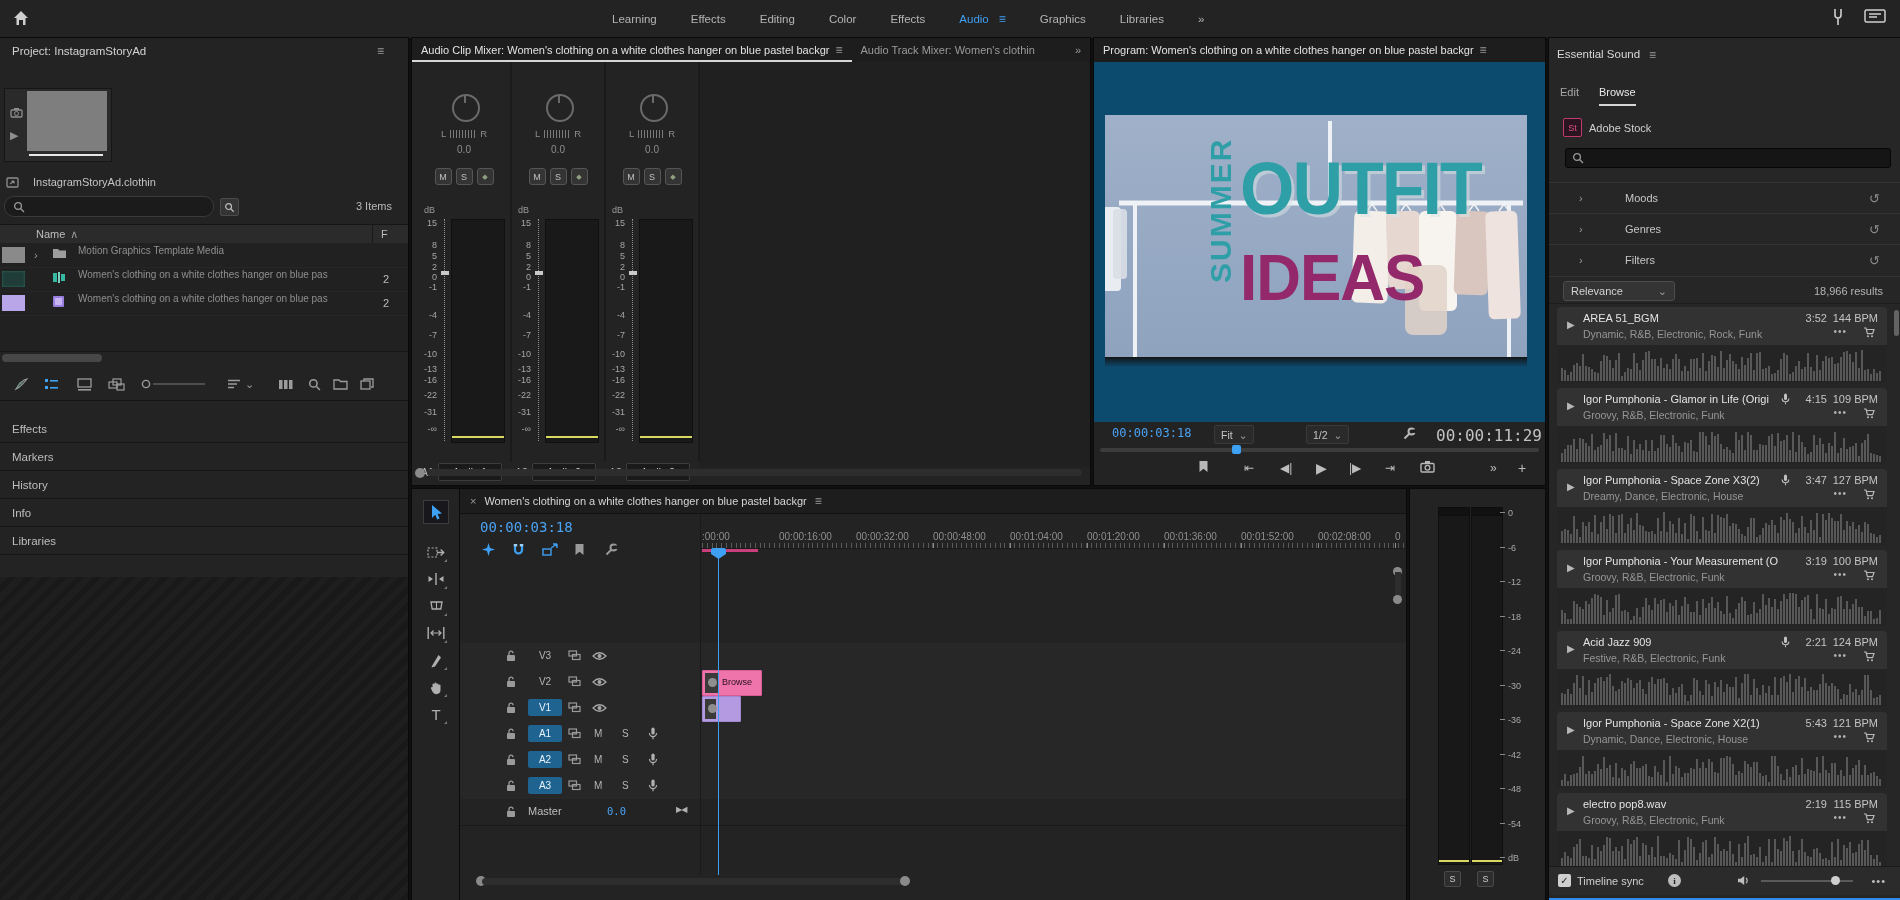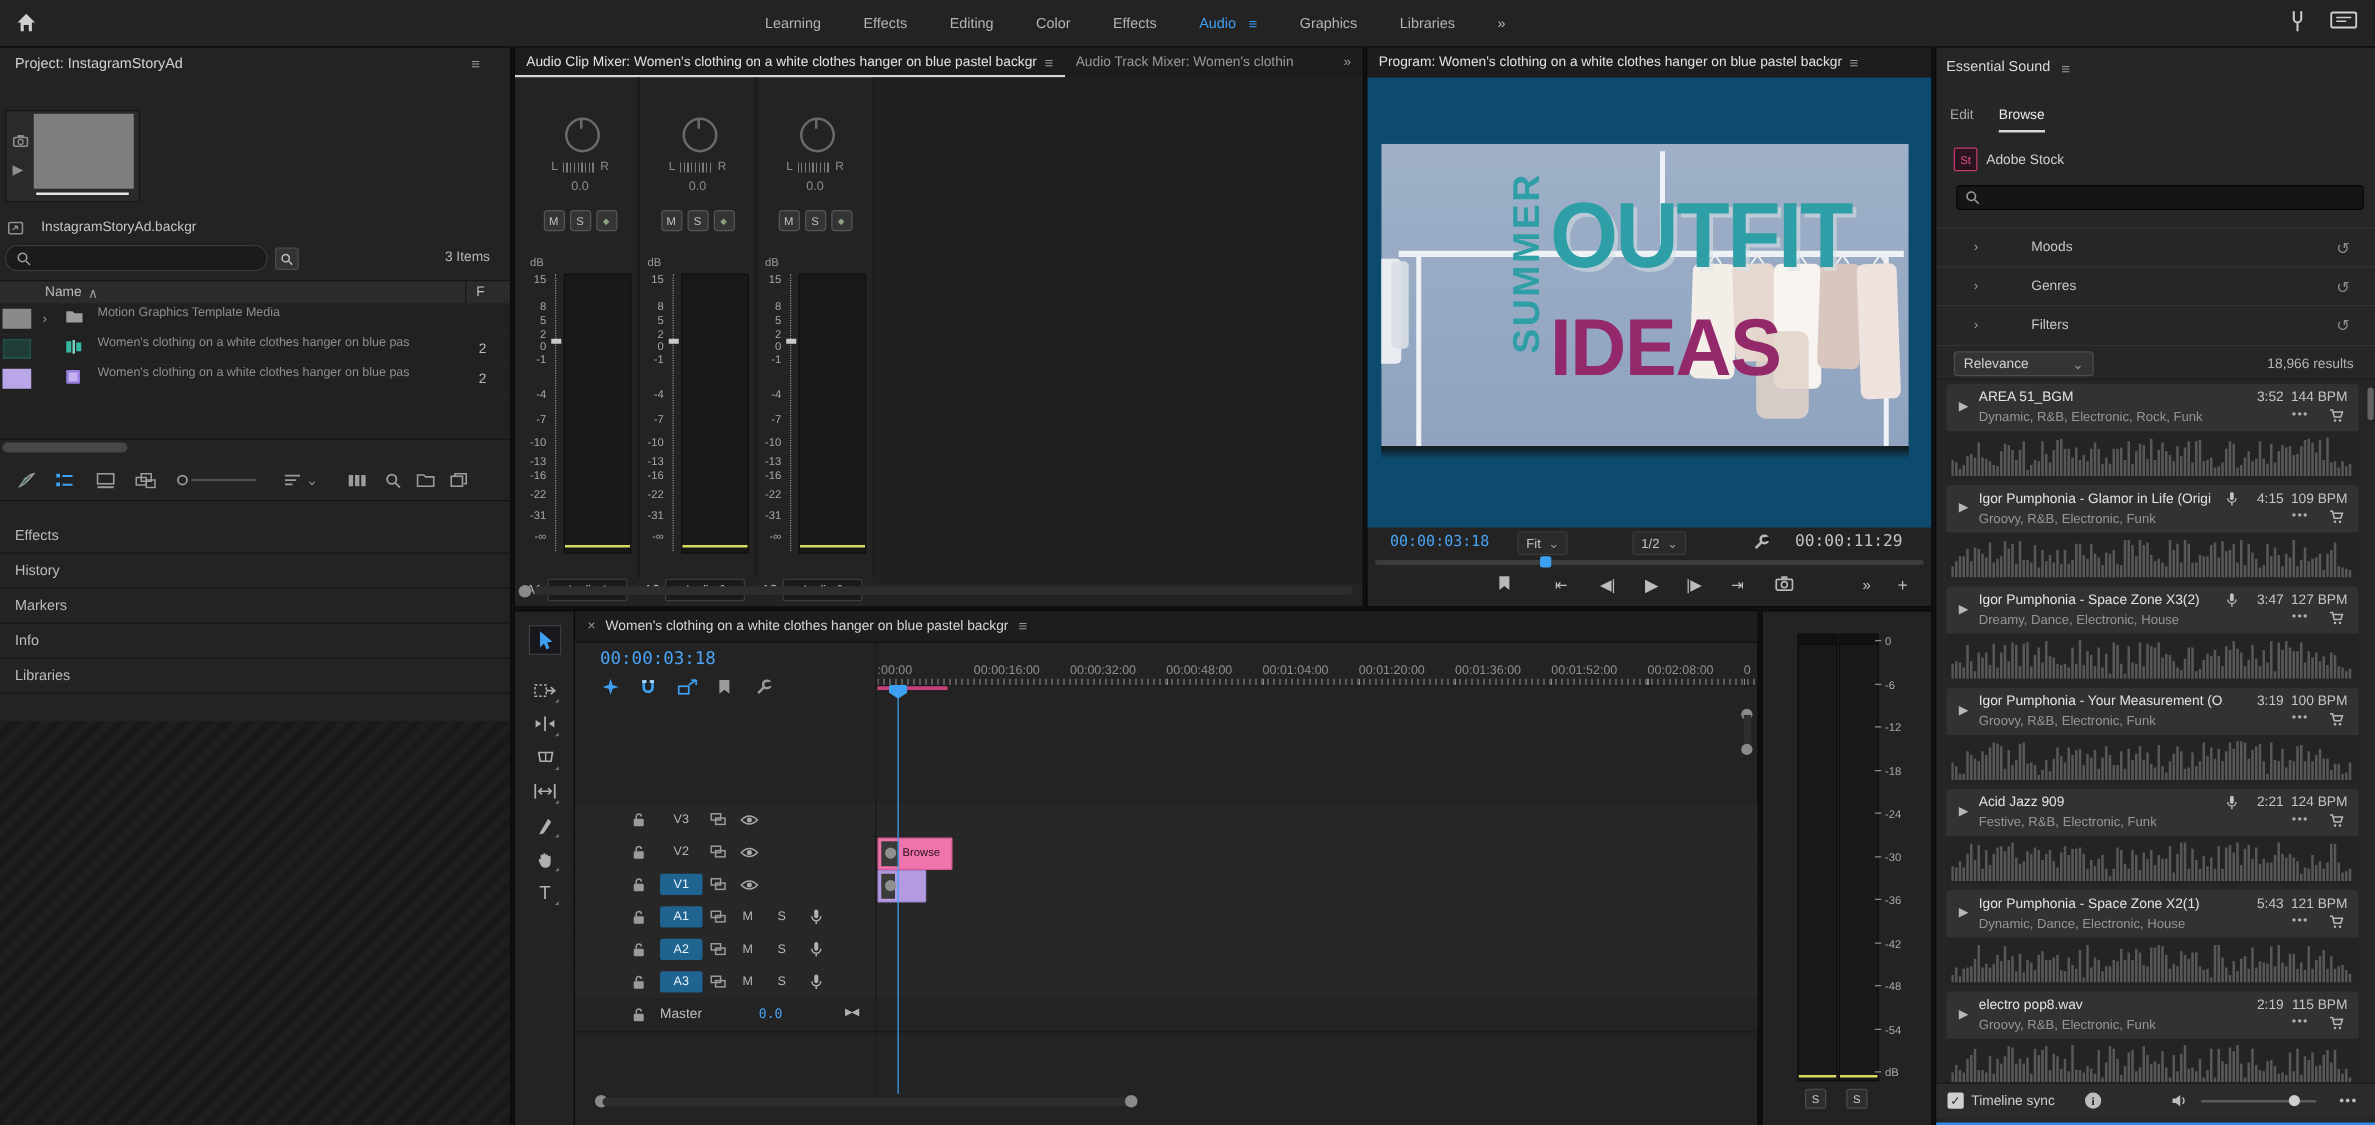--- a/index.html
+++ b/index.html
@@ -76,21 +76,21 @@
   .sname{margin-left:4px;width:62px;height:16px;background:#1a1a1a;border:1px solid #3d3d3d;border-radius:2px;color:#d8d8d8;font-size:10px;display:flex;align-items:center;justify-content:center}
   .hscrollknob{position:absolute;width:10px;height:10px;border-radius:50%;background:#8a8a8a}
   .hscrolltrack{position:absolute;height:7px;border-radius:4px;background:#2d2d2d}
   
   .program{left:1094px;top:38px;width:451px;height:447px}
   .viewer{position:absolute;left:0;top:24px;width:451px;height:360px;background:#0c4a6e}
   .artwork{position:absolute;left:11px;top:53px;width:422px;height:242px}
   .imgshadow{position:absolute;left:11px;top:295px;width:422px;height:10px;background:linear-gradient(#141414,transparent)}
   .pcontrols{position:absolute;left:0;top:386px;width:451px;height:20px}
   .ptc{position:absolute;left:18px;top:2px;color:#4aa3f5;font-size:12px}
-  .pdur{position:absolute;left:342px;top:2px;color:#c2c2c2;font-size:13px}
+  .pdur{position:absolute;left:342px;top:2px;color:#c2c2c2;font-size:16px}
   .pdrop{position:absolute;top:1px;height:17px;display:flex;align-items:center;gap:6px;color:#c4c4c4;border:1px solid #3a3a3a;border-radius:2px;background:#2a2a2a;padding:0 6px;font-size:10.5px}
   .scrub{position:absolute;left:6px;top:410px;width:439px;height:4px;background:#3c3c3c;border-radius:2px}
   .scrubhead{position:absolute;left:132px;top:-3px;width:9px;height:9px;background:#3ea0f2;border-radius:2px}
   .transport{position:absolute;left:0;top:420px;width:451px;height:22px;color:#bdbdbd}
   .transport span{position:absolute;top:2px;font-size:12px;line-height:16px}
   
   .esound{left:1549px;top:38px;width:351px;height:862px;background:#262626}
   .es-title{position:absolute;left:8px;top:10px;color:#d8d8d8;font-size:11.5px}
   .es-menu{position:absolute;left:100px;top:10px}
   .es-tab{position:absolute;top:48px;color:#a8a8a8}
@@ -221,21 +221,21 @@
       <div class="thumbline"></div>
     </div>
 
     <div class="prprojrow">
       <span>
         <svg width="13" height="12" viewBox="0 0 13 12">
             <rect x="1" y="2" width="11" height="9" rx="1" fill="none" stroke="#8f8f8f" stroke-width="1.3"></rect>
             <path d="M4 8 L8 5 M8 5 h-2.5 M8 5 v2.5" stroke="#8f8f8f" stroke-width="1.1" fill="none"></path>
           </svg>
       </span>
-      <span>InstagramStoryAd.backgr</span>
+      <span>InstagramStoryAd.clothin</span>
     </div>
 
     <div class="searchbox">
       <span>
         <svg width="12" height="12" viewBox="0 0 12 12">
             <circle cx="5" cy="5" r="3.4" fill="none" stroke="#9a9a9a" stroke-width="1.3"></circle>
             <line x1="7.8" y1="7.8" x2="11" y2="11" stroke="#9a9a9a" stroke-width="1.3"></line>
           </svg>
       </span>
       <span></span>
@@ -358,24 +358,24 @@
             <path d="M4 3 V1 h9 v8 h-2" fill="none" stroke="#9c9c9c" stroke-width="1.3"></path>
           </svg>
       </span>
     </div>
 
     <div class="docktabs">
       <div class="docktab">
           <span>Effects</span>
         </div>
       <div class="docktab">
-          <span>History</span>
+          <span>Markers</span>
         </div>
       <div class="docktab">
-          <span>Markers</span>
+          <span>History</span>
         </div>
       <div class="docktab">
           <span>Info</span>
         </div>
       <div class="docktab">
           <span>Libraries</span>
         </div>
     </div>
     <div class="dockempty"></div>
   </div>

